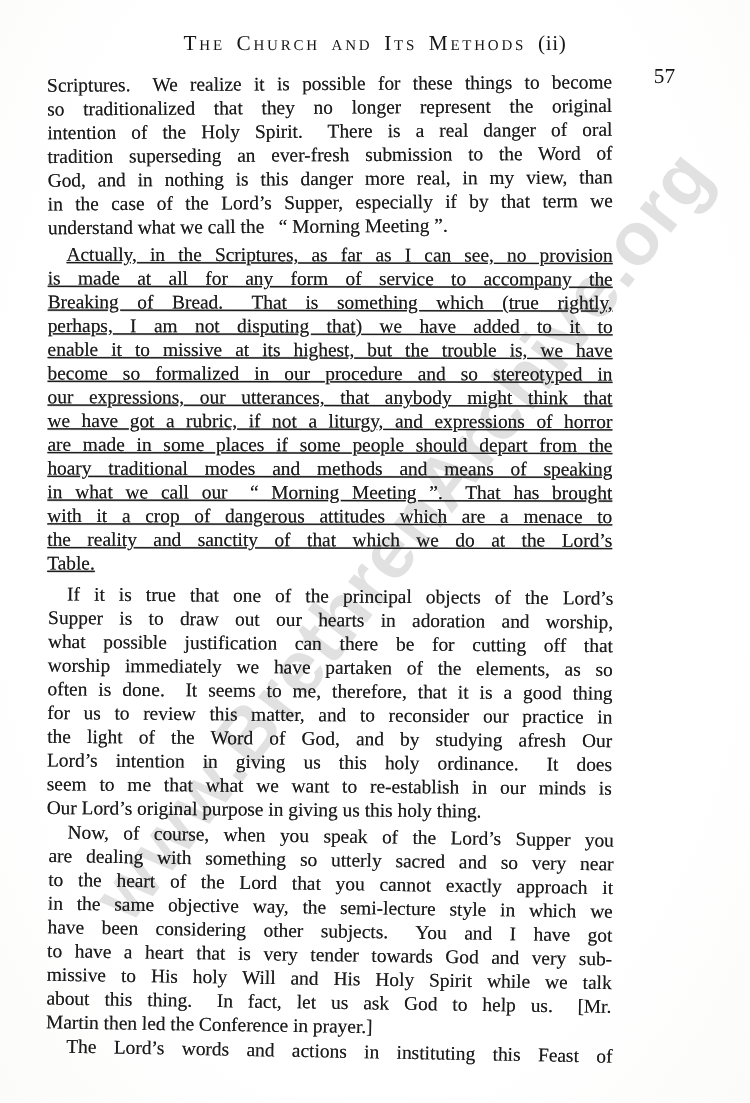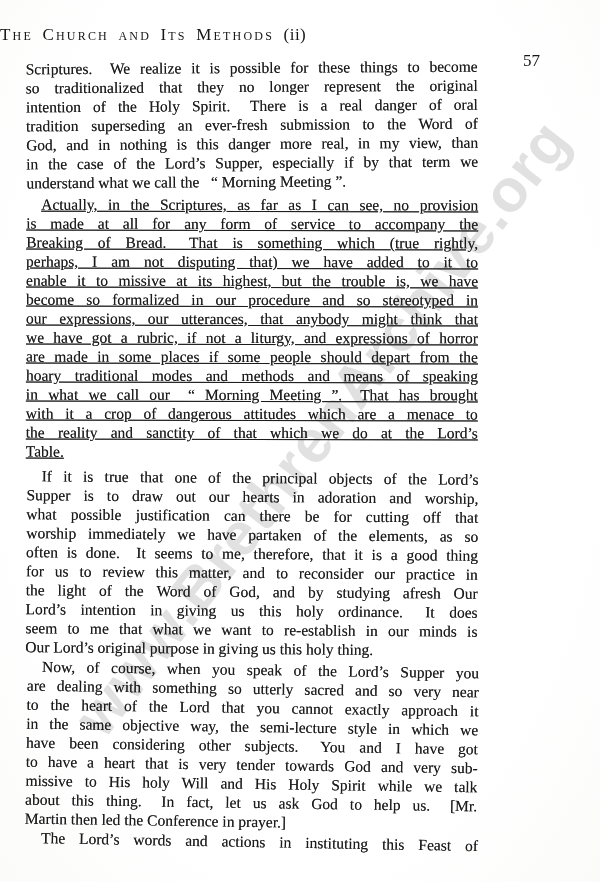--- a/index.html
+++ b/index.html
@@ -34,41 +34,41 @@
   
   .header {
     position: absolute;
     top: 25px;
     left: 0;
     right: 0;
     height: 22px;
     z-index: 1;
   }
   .header-title {
-    text-align: left;
+    text-align: center;
     font-size: 17px;
     letter-spacing: 2.2px;
     word-spacing: 3px;
     color: #161616;
   }
   .smallcaps { font-variant: small-caps; }
   .suffix { letter-spacing: 0.5px; }
   .pagenum {
     position: absolute;
     right: 60px;
     top: 0;
     font-size: 17px;
     color: #161616;
     margin-top: 26px;
   }
   
   .body-text {
     position: absolute;
     top: 58px;
-    left: 26px;
+    left: 38px;
     width: 452px;
     font-size: 15.5px;
     line-height: 19px;
     z-index: 1;
     text-shadow: 0 0 0.4px rgba(0,0,0,0.65);
   }
   .line {
     text-align: justify;
     text-align-last: justify;
   }

